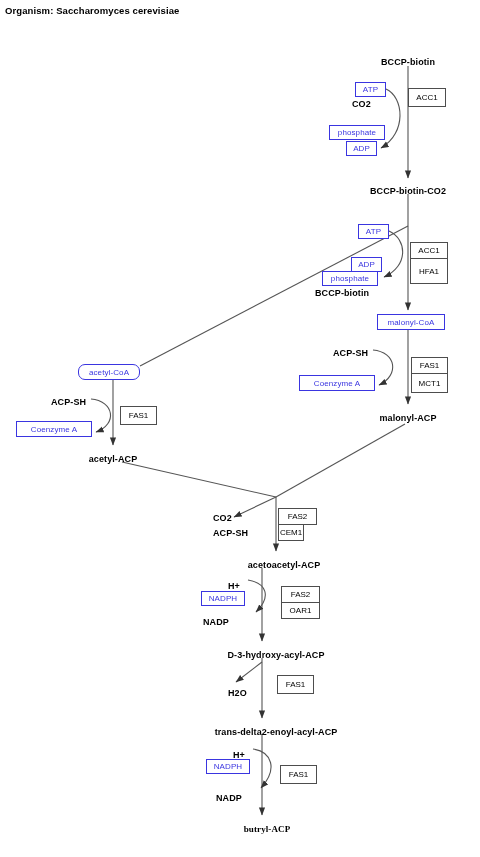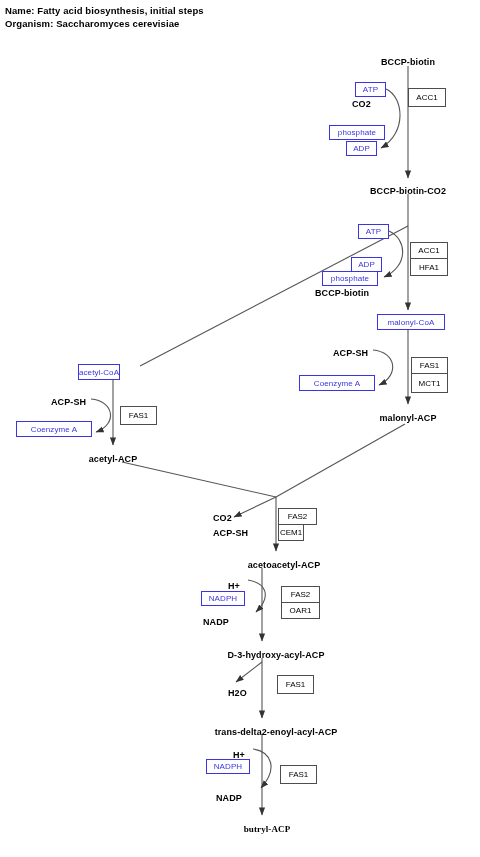--- a/index.html
+++ b/index.html
@@ -38,21 +38,20 @@
   .lbl{
     position:absolute;color:#000;font-size:9px;font-weight:bold;
     white-space:nowrap;letter-spacing:0.1px;
   }
   .lbl.ctr{transform:translateX(-50%);}
 </style>
 </head>
 <body>
 
 <div id="header">
-  <div>Name: Fatty acid biosynthesis, initial steps</div>
   <div>Organism: Saccharomyces cerevisiae</div>
 </div>
 
 <svg id="canvas" viewBox="0 0 480 857" xmlns="http://www.w3.org/2000/svg">
   <defs>
     <marker id="ah" markerWidth="9" markerHeight="9" refX="7.6" refY="3.1" orient="auto" markerUnits="userSpaceOnUse">
       <path d="M0,0 L8,3.1 L0,6.2 z" fill="#333333"></path>
     </marker>
   </defs>
   <g stroke="#555555" stroke-width="1.1" fill="none">
@@ -98,27 +97,27 @@
 
 <div id="boxes">
     <div class="mbox" style="left: 355px; top: 82px; width: 31px; height: 15px;">ATP</div>
     <div class="mbox" style="left: 329px; top: 125px; width: 56px; height: 15px;">phosphate</div>
     <div class="mbox" style="left: 346px; top: 141px; width: 31px; height: 15px;">ADP</div>
     <div class="mbox" style="left: 358px; top: 224px; width: 31px; height: 15px;">ATP</div>
     <div class="mbox" style="left: 351px; top: 257px; width: 31px; height: 15px;">ADP</div>
     <div class="mbox" style="left: 322px; top: 271px; width: 56px; height: 15px;">phosphate</div>
     <div class="mbox" style="left: 377px; top: 314px; width: 68px; height: 16px;">malonyl-CoA</div>
     <div class="mbox" style="left: 299px; top: 375px; width: 76px; height: 16px;">Coenzyme A</div>
-    <div class="mbox" style="left: 78px; top: 364px; width: 42px; height: 16px;">acetyl-CoA</div>
+    <div class="mbox" style="left: 78px; top: 364px; width: 62px; height: 16px; border-radius: 7px;">acetyl-CoA</div>
     <div class="mbox" style="left: 16px; top: 421px; width: 76px; height: 16px;">Coenzyme A</div>
     <div class="mbox" style="left: 201px; top: 591px; width: 44px; height: 15px;">NADPH</div>
     <div class="mbox" style="left: 206px; top: 759px; width: 44px; height: 15px;">NADPH</div>
     <div class="ebox" style="left: 408px; top: 88px; width: 38px; height: 19px;">ACC1</div>
     <div class="ebox" style="left: 410px; top: 242px; width: 38px; height: 17px;">ACC1</div>
-    <div class="ebox" style="left: 410px; top: 258px; width: 38px; height: 18px;">HFA1</div>
+    <div class="ebox" style="left: 410px; top: 258px; width: 38px; height: 26px;">HFA1</div>
     <div class="ebox" style="left: 411px; top: 357px; width: 37px; height: 17px;">FAS1</div>
     <div class="ebox" style="left: 411px; top: 373px; width: 37px; height: 20px;">MCT1</div>
     <div class="ebox" style="left: 120px; top: 406px; width: 37px; height: 19px;">FAS1</div>
     <div class="ebox" style="left: 278px; top: 508px; width: 39px; height: 17px;">FAS2</div>
     <div class="ebox" style="left: 278px; top: 524px; width: 26px; height: 17px;">CEM1</div>
     <div class="ebox" style="left: 281px; top: 586px; width: 39px; height: 17px;">FAS2</div>
     <div class="ebox" style="left: 281px; top: 602px; width: 39px; height: 17px;">OAR1</div>
     <div class="ebox" style="left: 277px; top: 675px; width: 37px; height: 19px;">FAS1</div>
     <div class="ebox" style="left: 280px; top: 765px; width: 37px; height: 19px;">FAS1</div>
     <div class="lbl ctr" style="left: 408px; top: 57px;">BCCP-biotin</div>

